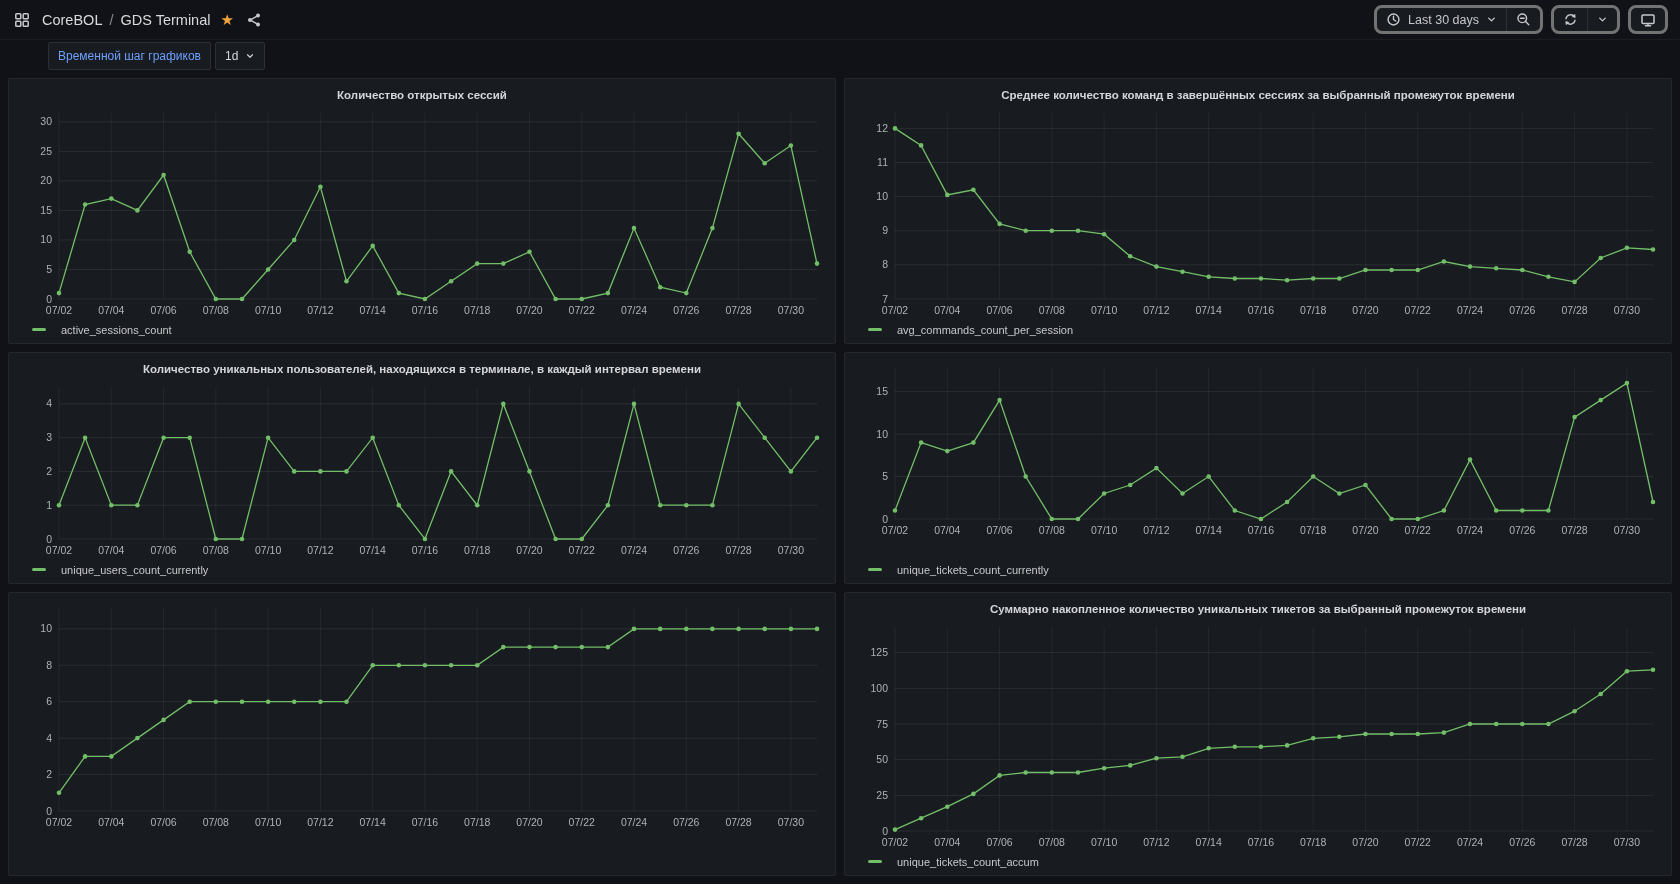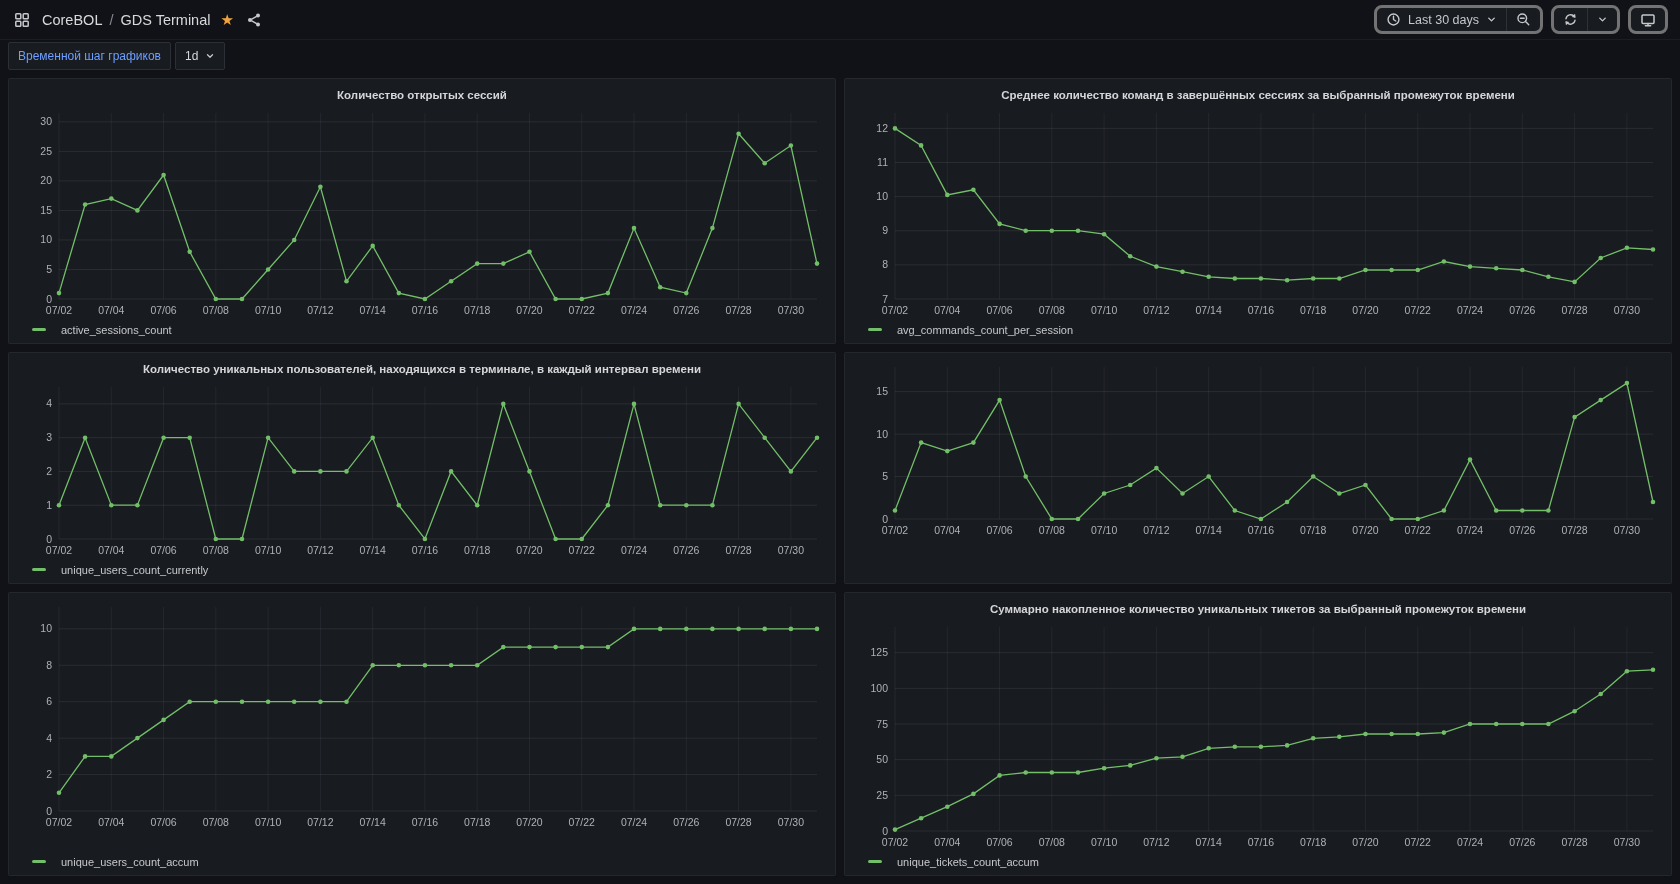--- a/index.html
+++ b/index.html
@@ -28,21 +28,21 @@
   .btn {
     display:flex; align-items:center; gap:7px; padding:0 9px;
     background:transparent; border:none; color:#c7c8cc;
     font-family:"Liberation Sans",sans-serif; font-size:12.5px; font-weight:500; cursor:pointer;
   }
   .btn + .btn { border-left:1px solid #2e3136; }
   svg.ico { display:block; }
   .stroke { fill:none; stroke:#c7c8cc; stroke-width:1.5; stroke-linecap:round; stroke-linejoin:round; }
   .fillc  { fill:#c7c8cc; }
   
-  .submenu { height:32px; display:flex; align-items:center; padding:0 8px; gap:20px; }
+  .submenu { height:32px; display:flex; align-items:center; padding:0 8px; gap:20px;margin-left:40px; }
   .var-group { display:flex; align-items:center; gap:4px; }
   .var-label, .var-value {
     height:28px; display:flex; align-items:center; gap:7px; padding:0 9px;
     background:#181b1f; border:1px solid #2c2f36; border-radius:2px;
     font-size:12px; font-weight:500;
   }
   .var-label { color:#6e9fff; }
   .var-value { color:#d8d9da; cursor:pointer; }
   
   .grid {
@@ -478,20 +478,24 @@
           <circle cx="609.0" cy="100.6" r="2.3" fill="#73bf69"></circle>
           <circle cx="635.2" cy="151.5" r="2.3" fill="#73bf69"></circle>
           <circle cx="661.3" cy="151.5" r="2.3" fill="#73bf69"></circle>
           <circle cx="687.4" cy="151.5" r="2.3" fill="#73bf69"></circle>
           <circle cx="713.6" cy="58.1" r="2.3" fill="#73bf69"></circle>
           <circle cx="739.7" cy="41.1" r="2.3" fill="#73bf69"></circle>
           <circle cx="765.9" cy="24.1" r="2.3" fill="#73bf69"></circle>
           <circle cx="792.0" cy="143.0" r="2.3" fill="#73bf69"></circle>
         </svg>
       </div>
+    <div class="legend">
+      <span class="dash"></span>
+      <span>unique_tickets_count_currently</span>
+    </div>
   </section>
 
   <section class="panel">
     <div class="chart">
         <svg width="806" height="234" viewBox="0 0 806 234">
           <line x1="34" x2="34" y1="8" y2="212" stroke="rgba(204,204,220,0.07)" stroke-width="1"></line>
           <text x="34" y="227" text-anchor="middle">07/02</text>
           <line x1="86.27586206896552" x2="86.27586206896552" y1="8" y2="212" stroke="rgba(204,204,220,0.07)" stroke-width="1"></line>
           <text x="86.27586206896552" y="227" text-anchor="middle">07/04</text>
           <line x1="138.55172413793105" x2="138.55172413793105" y1="8" y2="212" stroke="rgba(204,204,220,0.07)" stroke-width="1"></line>
@@ -558,24 +562,20 @@
           <circle cx="609.0" cy="29.9" r="2.3" fill="#73bf69"></circle>
           <circle cx="635.2" cy="29.9" r="2.3" fill="#73bf69"></circle>
           <circle cx="661.3" cy="29.9" r="2.3" fill="#73bf69"></circle>
           <circle cx="687.4" cy="29.9" r="2.3" fill="#73bf69"></circle>
           <circle cx="713.6" cy="29.9" r="2.3" fill="#73bf69"></circle>
           <circle cx="739.7" cy="29.9" r="2.3" fill="#73bf69"></circle>
           <circle cx="765.9" cy="29.9" r="2.3" fill="#73bf69"></circle>
           <circle cx="792.0" cy="29.9" r="2.3" fill="#73bf69"></circle>
         </svg>
       </div>
-    <div class="legend">
-      <span class="dash"></span>
-      <span>unique_users_count_accum</span>
-    </div>
   </section>
 
   <section class="panel">
     <h2 class="panel-title">Суммарно накопленное количество уникальных тикетов за выбранный промежуток времени</h2>
     <div class="chart">
         <svg width="806" height="234" viewBox="0 0 806 234">
           <line x1="34" x2="34" y1="8" y2="212" stroke="rgba(204,204,220,0.07)" stroke-width="1"></line>
           <text x="34" y="227" text-anchor="middle">07/02</text>
           <line x1="86.27586206896552" x2="86.27586206896552" y1="8" y2="212" stroke="rgba(204,204,220,0.07)" stroke-width="1"></line>
           <text x="86.27586206896552" y="227" text-anchor="middle">07/04</text>

